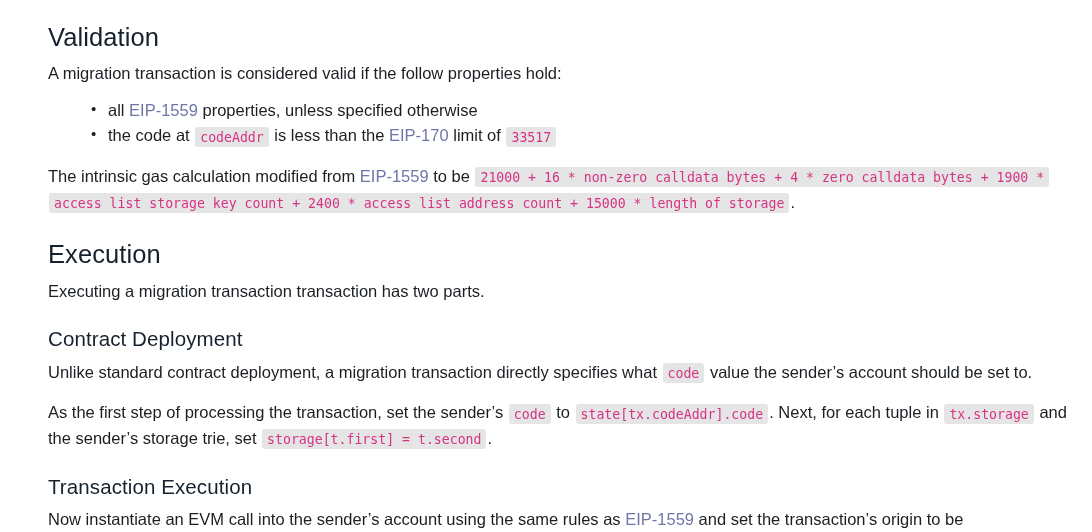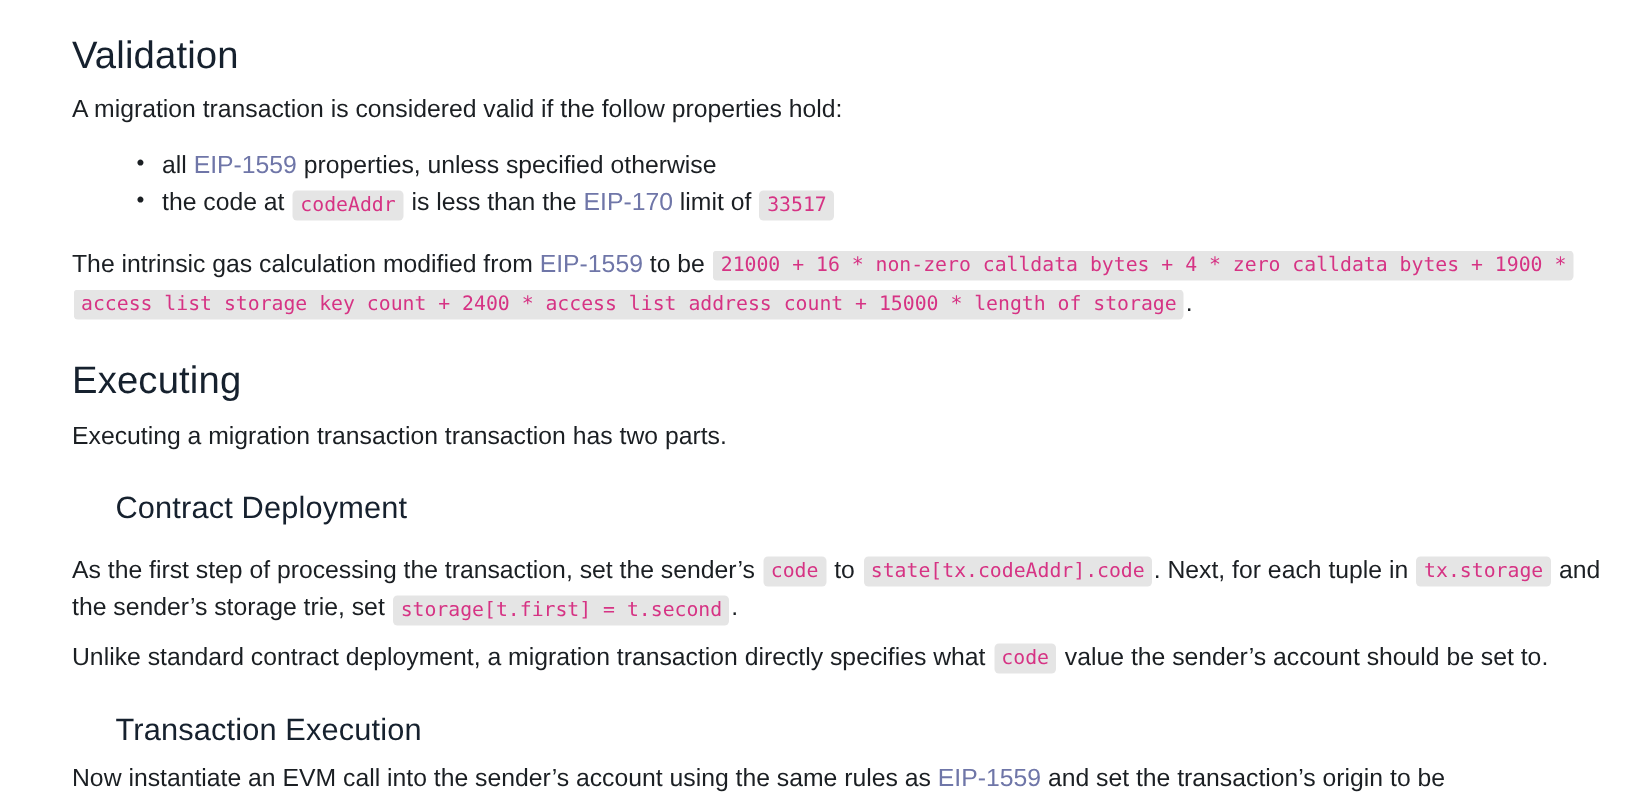--- a/index.html
+++ b/index.html
@@ -35,21 +35,21 @@
 
   h3.sub {
     font-size: 20.5px;
     font-weight: 400;
     color: #16212e;
     margin: 0;
     padding: 0;
     line-height: 1.35;
     letter-spacing: 0.1px;
   }
-  h3.sub.spaced { margin-top: 21px; margin-left: 29px; }
+  h3.sub.spaced { margin-top: 21px; }
 
   p.body {
     font-size: 16.5px;
     line-height: 1.52;
     color: #1b1f23;
     margin: 9px 0 0 0;
     padding: 0;
   }
   p.tight { margin-top: 7px; }
   p.gap   { margin-top: 15px; }
@@ -107,27 +107,27 @@
 
   <p class="body tight"><span>A migration transaction is considered valid if the follow properties hold:</span></p>
 
   <ul class="bullets">
     <li><span>all </span><a class="eip" href="#">EIP-1559</a><span> properties, unless specified otherwise</span></li>
     <li><span>the code at </span><code class="chip">codeAddr</code><span> is less than the </span><a class="eip" href="#">EIP-170</a><span> limit of </span><code class="chip">33517</code></li>
   </ul>
 
   <p class="body gap"><span>The intrinsic gas calculation modified from </span><a class="eip" href="#">EIP-1559</a><span> to be </span><code class="chip flow">21000 + 16 * non-zero calldata bytes + 4 * zero calldata bytes + 1900 * access list storage key count + 2400 * access list address count + 15000 * length of storage</code><span>.</span></p>
 
-  <h2 class="sec spaced">Executing</h2>
+  <h2 class="sec spaced">Execution</h2>
 
   <p class="body tight"><span>Executing a migration transaction transaction has two parts.</span></p>
 
   <h3 class="sub spaced">Contract Deployment</h3>
 
+  <p class="body tight"><span>Unlike standard contract deployment, a migration transaction directly specifies what </span><code class="chip">code</code><span> value the sender’s account should be set to.</span></p>
+
   <p class="body gap"><span>As the first step of processing the transaction, set the sender’s </span><code class="chip">code</code><span> to </span><code class="chip">state[tx.codeAddr].code</code><span>. Next, for each tuple in </span><code class="chip">tx.storage</code><span> and the sender’s storage trie, set </span><code class="chip">storage[t.first] = t.second</code><span>.</span></p>
-
-  <p class="body tight"><span>Unlike standard contract deployment, a migration transaction directly specifies what </span><code class="chip">code</code><span> value the sender’s account should be set to.</span></p>
 
   <h3 class="sub spaced">Transaction Execution</h3>
 
   <p class="body tight"><span>Now instantiate an EVM call into the sender’s account using the same rules as </span><a class="eip" href="#">EIP-1559</a><span> and set the transaction’s origin to be </span></p>
 
 </div>
 
 </body></html>

